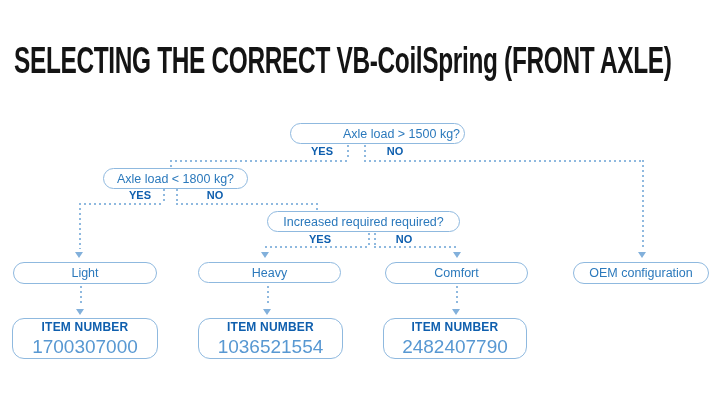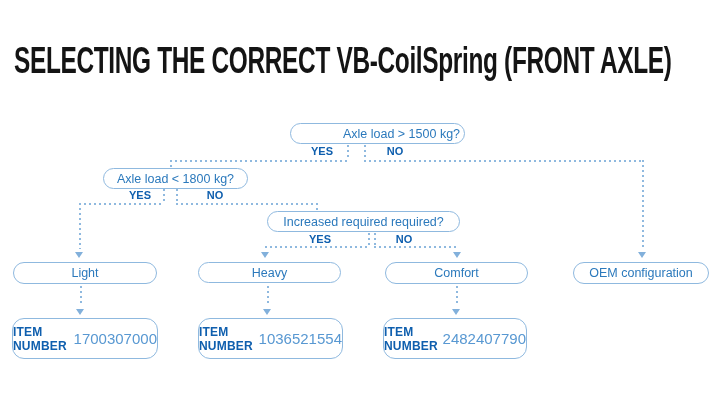--- a/index.html
+++ b/index.html
@@ -41,24 +41,24 @@
     background-image:repeating-linear-gradient(to bottom,var(--line) 0 2px,transparent 2px 5px);
   }
   .arrow{
     position:absolute;width:0;height:0;
     border-left:4.5px solid transparent;border-right:4.5px solid transparent;
     border-top:6px solid var(--arrow);
   }
   .ibox{
     position:absolute;top:318px;height:41px;border:1.5px solid var(--line);
     border-radius:12px;background:#fff;box-sizing:border-box;
-    display:flex;flex-direction:row;align-items:center;justify-content:center;gap:2px;
+    display:flex;flex-direction:column;align-items:center;justify-content:center;gap:2px;
   }
   .ibox .ilabel{font-size:12px;font-weight:bold;color:var(--bold);letter-spacing:0.2px;}
-  .ibox .inum{font-size:15px;color:var(--num);}
+  .ibox .inum{font-size:19px;color:var(--num);}
 </style>
 </head>
 <body>
 
 <div class="stage">
 
   <h1 class="title">SELECTING THE CORRECT VB-CoilSpring (FRONT AXLE)</h1>
 
   <div>
 

